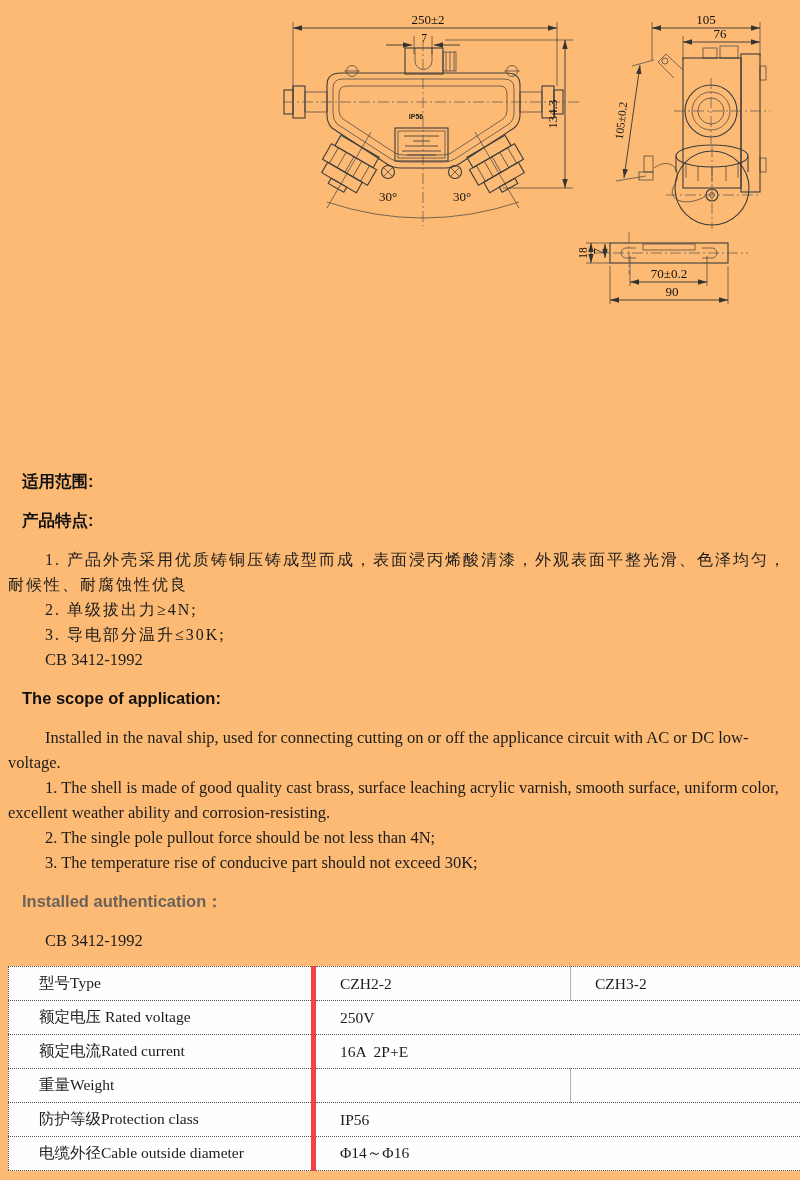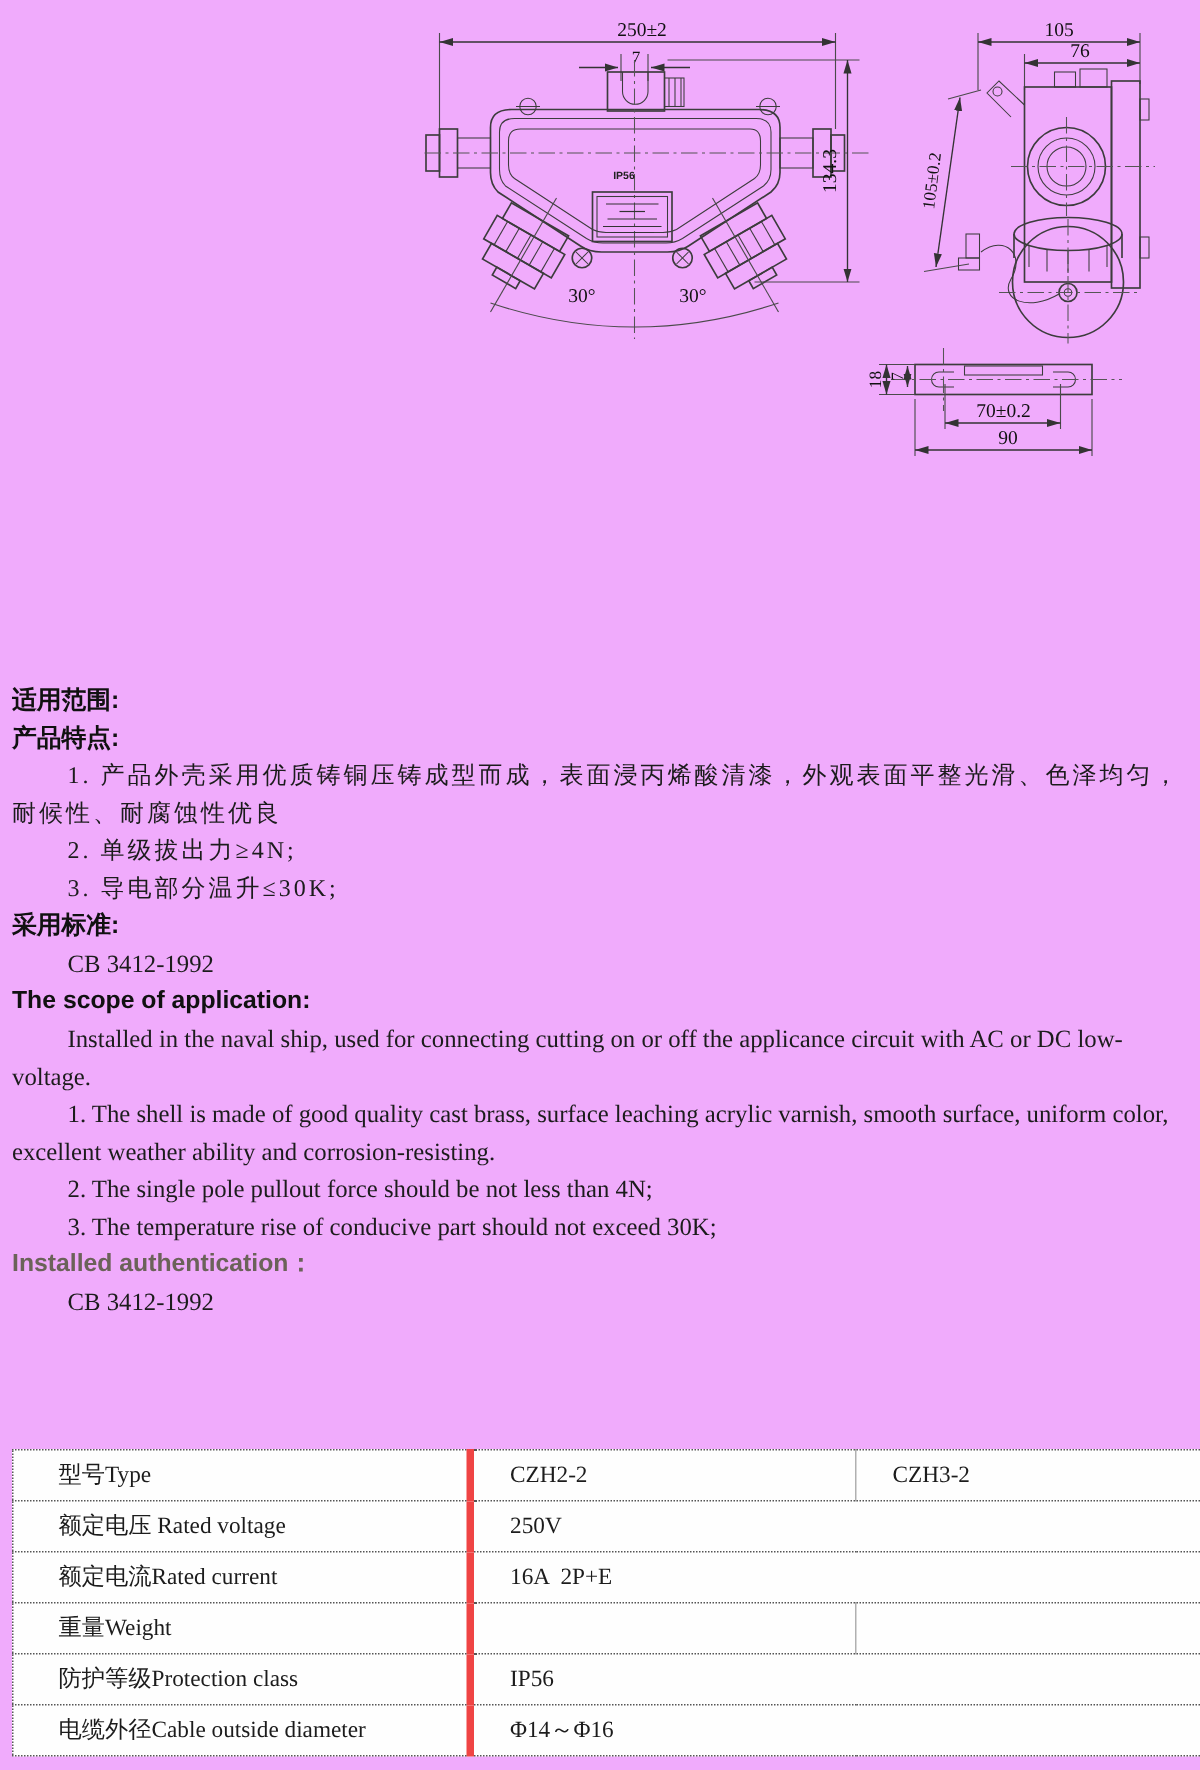--- a/index.html
+++ b/index.html
@@ -1,37 +1,37 @@
 <!DOCTYPE html>
 <html><head>
 <meta charset="utf-8">
 <style>
   html,body{margin:0;padding:0;background:#e8e8e8;}
   .page{
     position:relative;width:800px;height:1180px;margin:0 auto;
-    background:#f0abfc;overflow:hidden;
+    background:#fdba74;overflow:hidden;
     font-family:"Liberation Serif","DejaVu Serif",serif;color:#1c1c1c;
   }
   
   .drawing{position:absolute;}
   .drawing svg{display:block;overflow:visible;}
   .o{fill:none;stroke:#3c3c3c;stroke-width:1.1;}
   .t{fill:none;stroke:#3c3c3c;stroke-width:0.7;}
   .ext{fill:none;stroke:#4a4a4a;stroke-width:0.75;}
   .dln{fill:none;stroke:#333;stroke-width:0.9;}
   .cl{fill:none;stroke:#555;stroke-width:0.7;stroke-dasharray:11 3 2 3;}
   .dim-t{font-family:"Liberation Serif","DejaVu Serif",serif;font-size:13px;fill:#111;}
   .dim-s{font-family:"Liberation Serif","DejaVu Serif",serif;font-size:11.5px;fill:#111;}
   .ip-t{font-family:"Liberation Sans","DejaVu Sans",sans-serif;font-size:7px;font-weight:bold;fill:#222;}
   .np{stroke:#333;stroke-width:0.8;}
   
   .textblock{position:absolute;left:8px;right:8px;top:455px;}
   .h-cn,.h-en{
     font-family:"Liberation Sans","DejaVu Sans",sans-serif;
-    font-weight:bold;font-size:16.5px;line-height:25px;margin:0;color:#111;
+    font-weight:bold;font-size:16.5px;line-height:25px;margin:14px;color:#111;
   }
   .h-gray{color:#6b6259;}
   .p-cn{font-size:16px;line-height:25px;margin:0;letter-spacing:2px;text-indent:37px;}
   .p-en{font-size:16.5px;line-height:25px;margin:0;text-indent:37px;}
   
   .spec{
     position:absolute;left:8px;top:966px;width:784px;
     border-collapse:collapse;table-layout:fixed;
     font-size:15.5px;color:#1c1c1c;background:#fefefe;
   }
@@ -264,21 +264,20 @@
       <text class="dim-t" x="92" y="68" text-anchor="middle">90</text>
     </svg>
   </div>
 
   <div class="textblock">
     <p class="h-cn">适用范围:</p>
     <p class="h-cn">产品特点:</p>
     <p class="p-cn">1. 产品外壳采用优质铸铜压铸成型而成，表面浸丙烯酸清漆，外观表面平整光滑、色泽均匀，耐候性、耐腐蚀性优良</p>
     <p class="p-cn">2. 单级拔出力≥4N;</p>
     <p class="p-cn">3. 导电部分温升≤30K;</p>
-    <p class="h-cn">采用标准:</p>
     <p class="p-en">CB 3412-1992</p>
     <p class="h-en">The scope of application:</p>
     <p class="p-en">Installed in the naval ship, used for connecting cutting on or off the applicance circuit with AC or DC low-voltage.</p>
     <p class="p-en">1. The shell is made of good quality cast brass, surface leaching acrylic varnish, smooth surface, uniform color, excellent weather ability and corrosion-resisting.</p>
     <p class="p-en">2. The single pole pullout force should be not less than 4N;</p>
     <p class="p-en">3. The temperature rise of conducive part should not exceed 30K;</p>
     <p class="h-en h-gray">Installed authentication：</p>
     <p class="p-en">CB 3412-1992</p>
   </div>
 

